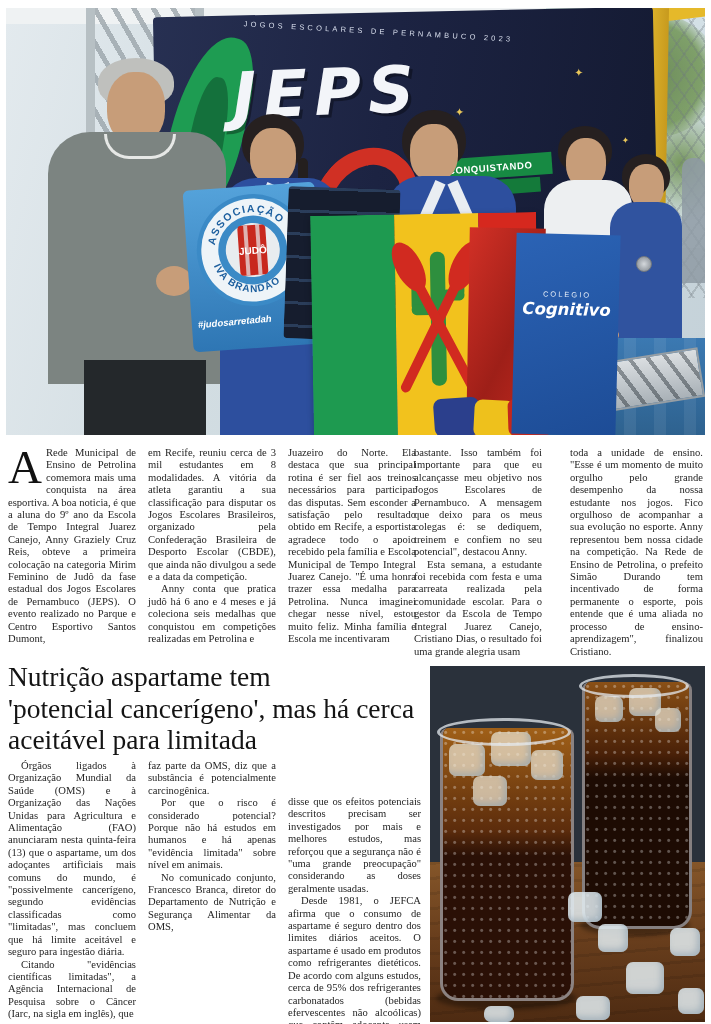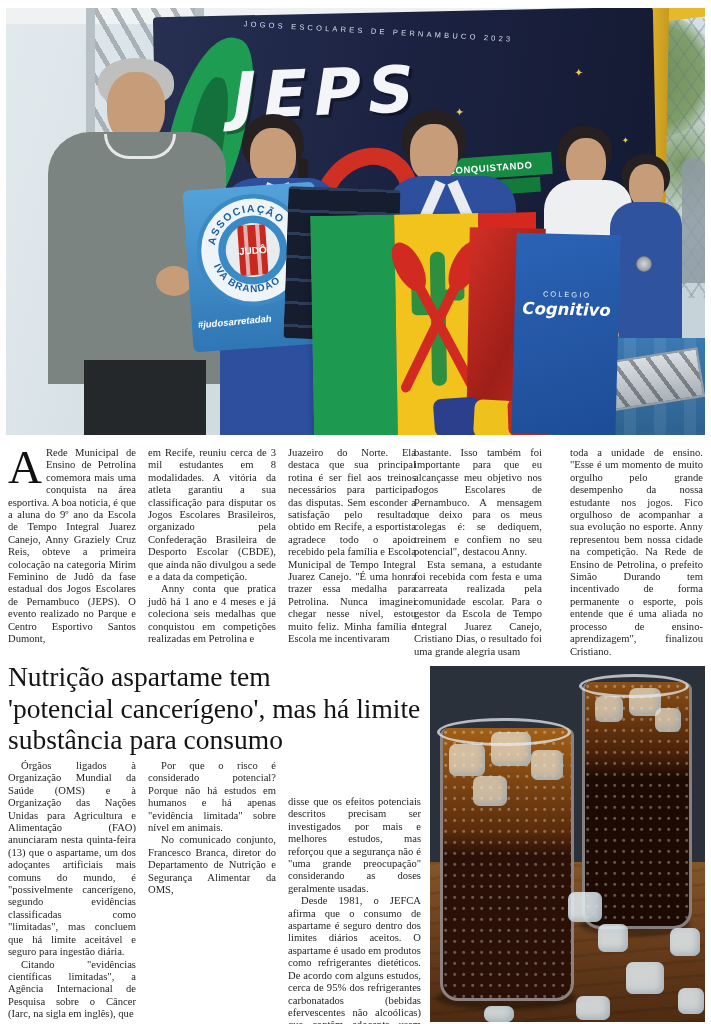--- a/index.html
+++ b/index.html
@@ -270,44 +270,45 @@
       <div class="l1">COLEGIO</div>
       <div class="l2">Cognitivo</div>
     </div>
   </div>
 
   <div class="col a1c1">
     <p><span class="dropcap">A</span><span>Rede Municipal de Ensino de Petrolina comemora mais uma conquista na área esportiva. A boa noticia, é que a aluna do 9º ano da Escola de Tempo Integral Juarez Canejo, Anny Graziely Cruz Reis, obteve a primeira colocação na categoria Mirim Feminino de Judô da fase estadual dos Jogos Escolares de Pernambuco (JEPS). O evento realizado no Parque e Centro Esportivo Santos Dumont,</span></p>
   </div>
   <div class="col a1c2">
     <p>em Recife, reuniu cerca de 3 mil estudantes em 8 modalidades. A vitória da atleta garantiu a sua classificação para disputar os Jogos Escolares Brasileiros, organizado pela Confederação Brasileira de Desporto Escolar (CBDE), que ainda não divulgou a sede e a data da competição.</p>
-    <p class="ind">Anny conta que pratica judô há 1 ano e 4 meses e já coleciona seis medalhas que conquistou em competições realizadas em Petrolina e</p>
+    <p class="ind">Anny conta que pratica judô há 6 ano e 4 meses e já coleciona seis medalhas que conquistou em competições realizadas em Petrolina e</p>
   </div>
   <div class="col a1c3">
     <p>Juazeiro do Norte. Ela destaca que sua principal rotina é ser fiel aos treinos necessários para participar das disputas. Sem esconder a satisfação pelo resultado obtido em Recife, a esportista agradece todo o apoio recebido pela família e Escola Municipal de Tempo Integral Juarez Canejo. "É uma honra trazer essa medalha para Petrolina. Nunca imaginei chegar nesse nível, estou muito feliz. Minha família e Escola me incentivaram</p>
   </div>
   <div class="col a1c4">
     <p>bastante. Isso também foi importante para que eu alcançasse meu objetivo nos Jogos Escolares de Pernambuco. A mensagem que deixo para os meus colegas é: se dediquem, treinem e confiem no seu potencial", destacou Anny.</p>
     <p class="ind">Esta semana, a estudante foi recebida com festa e uma carreata realizada pela comunidade escolar. Para o gestor da Escola de Tempo Integral Juarez Canejo, Cristiano Dias, o resultado foi uma grande alegria usam</p>
   </div>
   <div class="col a1c5">
     <p>toda a unidade de ensino. "Esse é um momento de muito orgulho pelo grande desempenho da nossa estudante nos jogos. Fico orgulhoso de acompanhar a sua evolução no esporte. Anny representou bem nossa cidade na competição. Na Rede de Ensino de Petrolina, o prefeito Simão Durando tem incentivado de forma permanente o esporte, pois entende que é uma aliada no processo de ensino-aprendizagem", finalizou Cristiano.</p>
   </div>
 
   <div class="headline">
     <div>Nutrição aspartame tem</div>
-    <div>'potencial cancerígeno', mas há limite</div>
-    <div>substância para consumo</div>
+    <div>'potencial cancerígeno', mas há cerca</div>
+    <div>aceitável para limitada</div>
   </div>
 
   <div class="col a2c1">
     <p class="ind">Órgãos ligados à Organização Mundial da Saúde (OMS) e à Organização das Nações Unidas para Agricultura e Alimentação (FAO) anunciaram nesta quinta-feira (13) que o aspartame, um dos adoçantes artificiais mais comuns do mundo, é "possivelmente cancerígeno, segundo evidências classificadas como "limitadas", mas concluem que há limite aceitável e seguro para ingestão diária.</p>
     <p class="ind">Citando "evidências científicas limitadas", a Agência Internacional de Pesquisa sobre o Câncer (Iarc, na sigla em inglês), que</p>
   </div>
   <div class="col a2c2">
+    <p>faz parte da OMS, diz que a substância é potencialmente carcinogênica.</p>
     <p class="ind">Por que o risco é considerado potencial? Porque não há estudos em humanos e há apenas "evidência limitada" sobre nível em animais.</p>
     <p class="ind">No comunicado conjunto, Francesco Branca, diretor do Departamento de Nutrição e Segurança Alimentar da OMS,</p>
   </div>
   <div class="col a2c3">
     <p>disse que os efeitos potenciais descritos precisam ser investigados por mais e melhores estudos, mas reforçou que a segurança não é "uma grande preocupação" considerando as doses geralmente usadas.</p>
     <p class="ind">Desde 1981, o JEFCA afirma que o consumo de aspartame é seguro dentro dos limites diários aceitos. O aspartame é usado em produtos como refrigerantes dietéticos. De acordo com alguns estudos, cerca de 95% dos refrigerantes carbonatados (bebidas efervescentes não alcoólicas) que contêm adoçante usam aspartame. (G1)</p>
   </div>
 
   <div class="photo2">
     <div class="table"></div>

